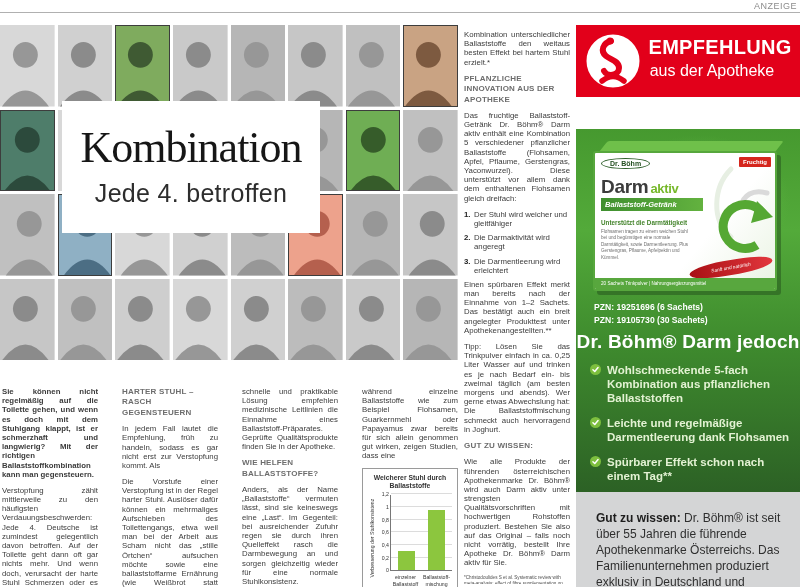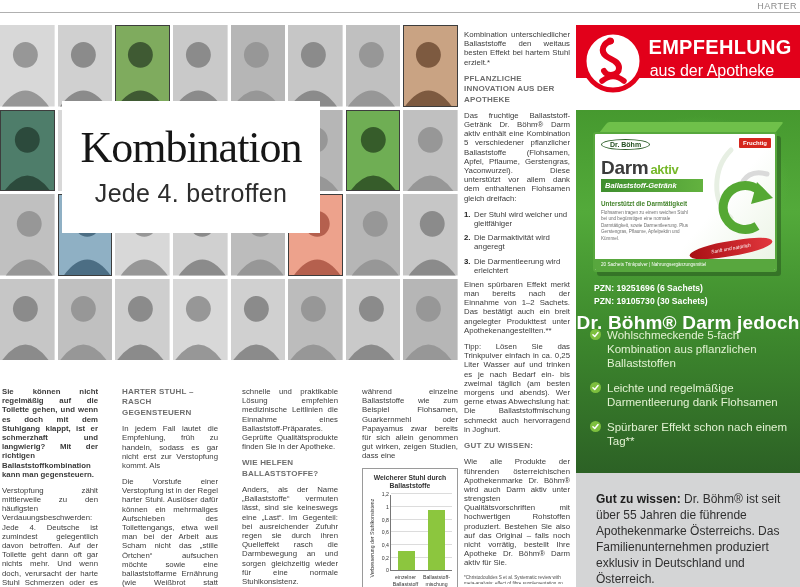--- a/index.html
+++ b/index.html
@@ -48,21 +48,21 @@
   .midcol { position:absolute; left:464px; top:30px; width:106px; height:554px; overflow:hidden; }
   .numlist { margin:1px 0 5px; }
   .numitem { display:flex; margin-bottom:5px; font-size:7.8px; line-height:1.18; color:#3b3b3b; }
   .numitem b { flex:0 0 10px; color:#222; }
   .numitem span { flex:1; text-align:left; }
   .footnotes { margin-top:5px; font-size:4.6px; line-height:1.35; color:#4e4e4e; text-align:left; }
   .footnotes div { margin-bottom:1px; }
 
   
   .right-panel { position:absolute; left:576px; top:25px; width:224px; height:562px; }
-  .banner { height:53px; background:#e2001a; position:relative; color:#fff; }
+  .banner { height:72px; background:#e2001a; position:relative; color:#fff; }
   .banner-logo { position:absolute; left:5px; top:4px; width:64px; height:64px; }
   .banner-text { position:absolute; left:66px; top:11px; width:156px; text-align:center; }
   .banner-l1 { font-size:20px; font-weight:800; letter-spacing:.3px; }
   .banner-l2 { font-size:16px; margin-top:3px; margin-left:-16px; }
 
   .green-panel { height:363px; position:relative; overflow:hidden;
     background: radial-gradient(130px 95px at 55% 20%, #65bc49 0%, rgba(101,188,73,0) 70%),
                 linear-gradient(180deg,#46992f 0%, #53aa3a 28%, #3f8c2e 58%, #2c6125 100%); margin-top: 32px; }
 
   .product { position:absolute; left:17px; top:12px; width:192px; height:152px; }
@@ -77,33 +77,33 @@
   .p-claim { position:absolute; left:6px; top:66px; width:98px; font-size:6.3px; font-weight:bold; color:#44842c; }
   .p-desc { position:absolute; left:6px; top:76px; width:94px; font-size:4.6px; color:#6f6f6f; line-height:1.4; text-align:left; }
   .p-illu { position:absolute; right:2px; top:12px; width:72px; height:104px; }
   .p-swoosh { position:absolute; right:2px; bottom:14px; width:84px; height:15px; background:linear-gradient(90deg,#a80f14,#e2373d);
     border-radius:50%/60%; transform:rotate(-10deg); color:#fff; font-size:4.8px; font-style:italic;
     display:flex; align-items:center; justify-content:center; }
   .p-band { position:absolute; left:0; right:0; bottom:0; background:#58a73e; color:#fff; font-size:4.6px; padding:3px 6px; }
 
   .pzn { position:absolute; left:18px; top:172px; color:#fff; font-size:8.6px; font-weight:bold; line-height:1.55; text-align:left; }
   .promo-headline { position:absolute; left:0; right:0; top:202px; text-align:center; color:#fff; font-size:19px; font-weight:800; letter-spacing:.2px; }
-  .benefits { position:absolute; left:14px; right:8px; top:218px; }
+  .benefits { position:absolute; left:14px; right:8px; top:234px;font-weight:bold; }
   .benefit { display:flex; gap:6px; margin-bottom:11px; color:#e3f2d3; font-size:11.5px; line-height:1.22; text-align:left; }
   .benefit .check { flex:0 0 11px; width:11px; height:11px; margin-top:1px; }
   .benefit .check svg { width:11px; height:11px; display:block; }
 
   .info-box { height:127px; background:#d4d5d6; padding:19px 14px 0 20px; }
   .info-text { font-size:12px; line-height:1.33; color:#2f2f2f; text-align:left; }
   .info-text b { color:#1d1d1d; }
 </style>
 </head>
 <body>
 
-<div class="anzeige">HARTER</div>
+<div class="anzeige">ANZEIGE</div>
 <div class="topline"></div>
 
 <div class="left-region">
   <div class="mosaic" id="mosaic">
       <div class="cell">
         <svg viewBox="0 0 57 82" preserveAspectRatio="none">
           <rect width="57" height="82" fill="#d8d8d8"></rect>
           <circle cx="26.5" cy="30" r="13" fill="#979797"></circle>
           <path d="M2 82 Q 26.5 50 51 82 Z" fill="#979797"></path>
         </svg>

